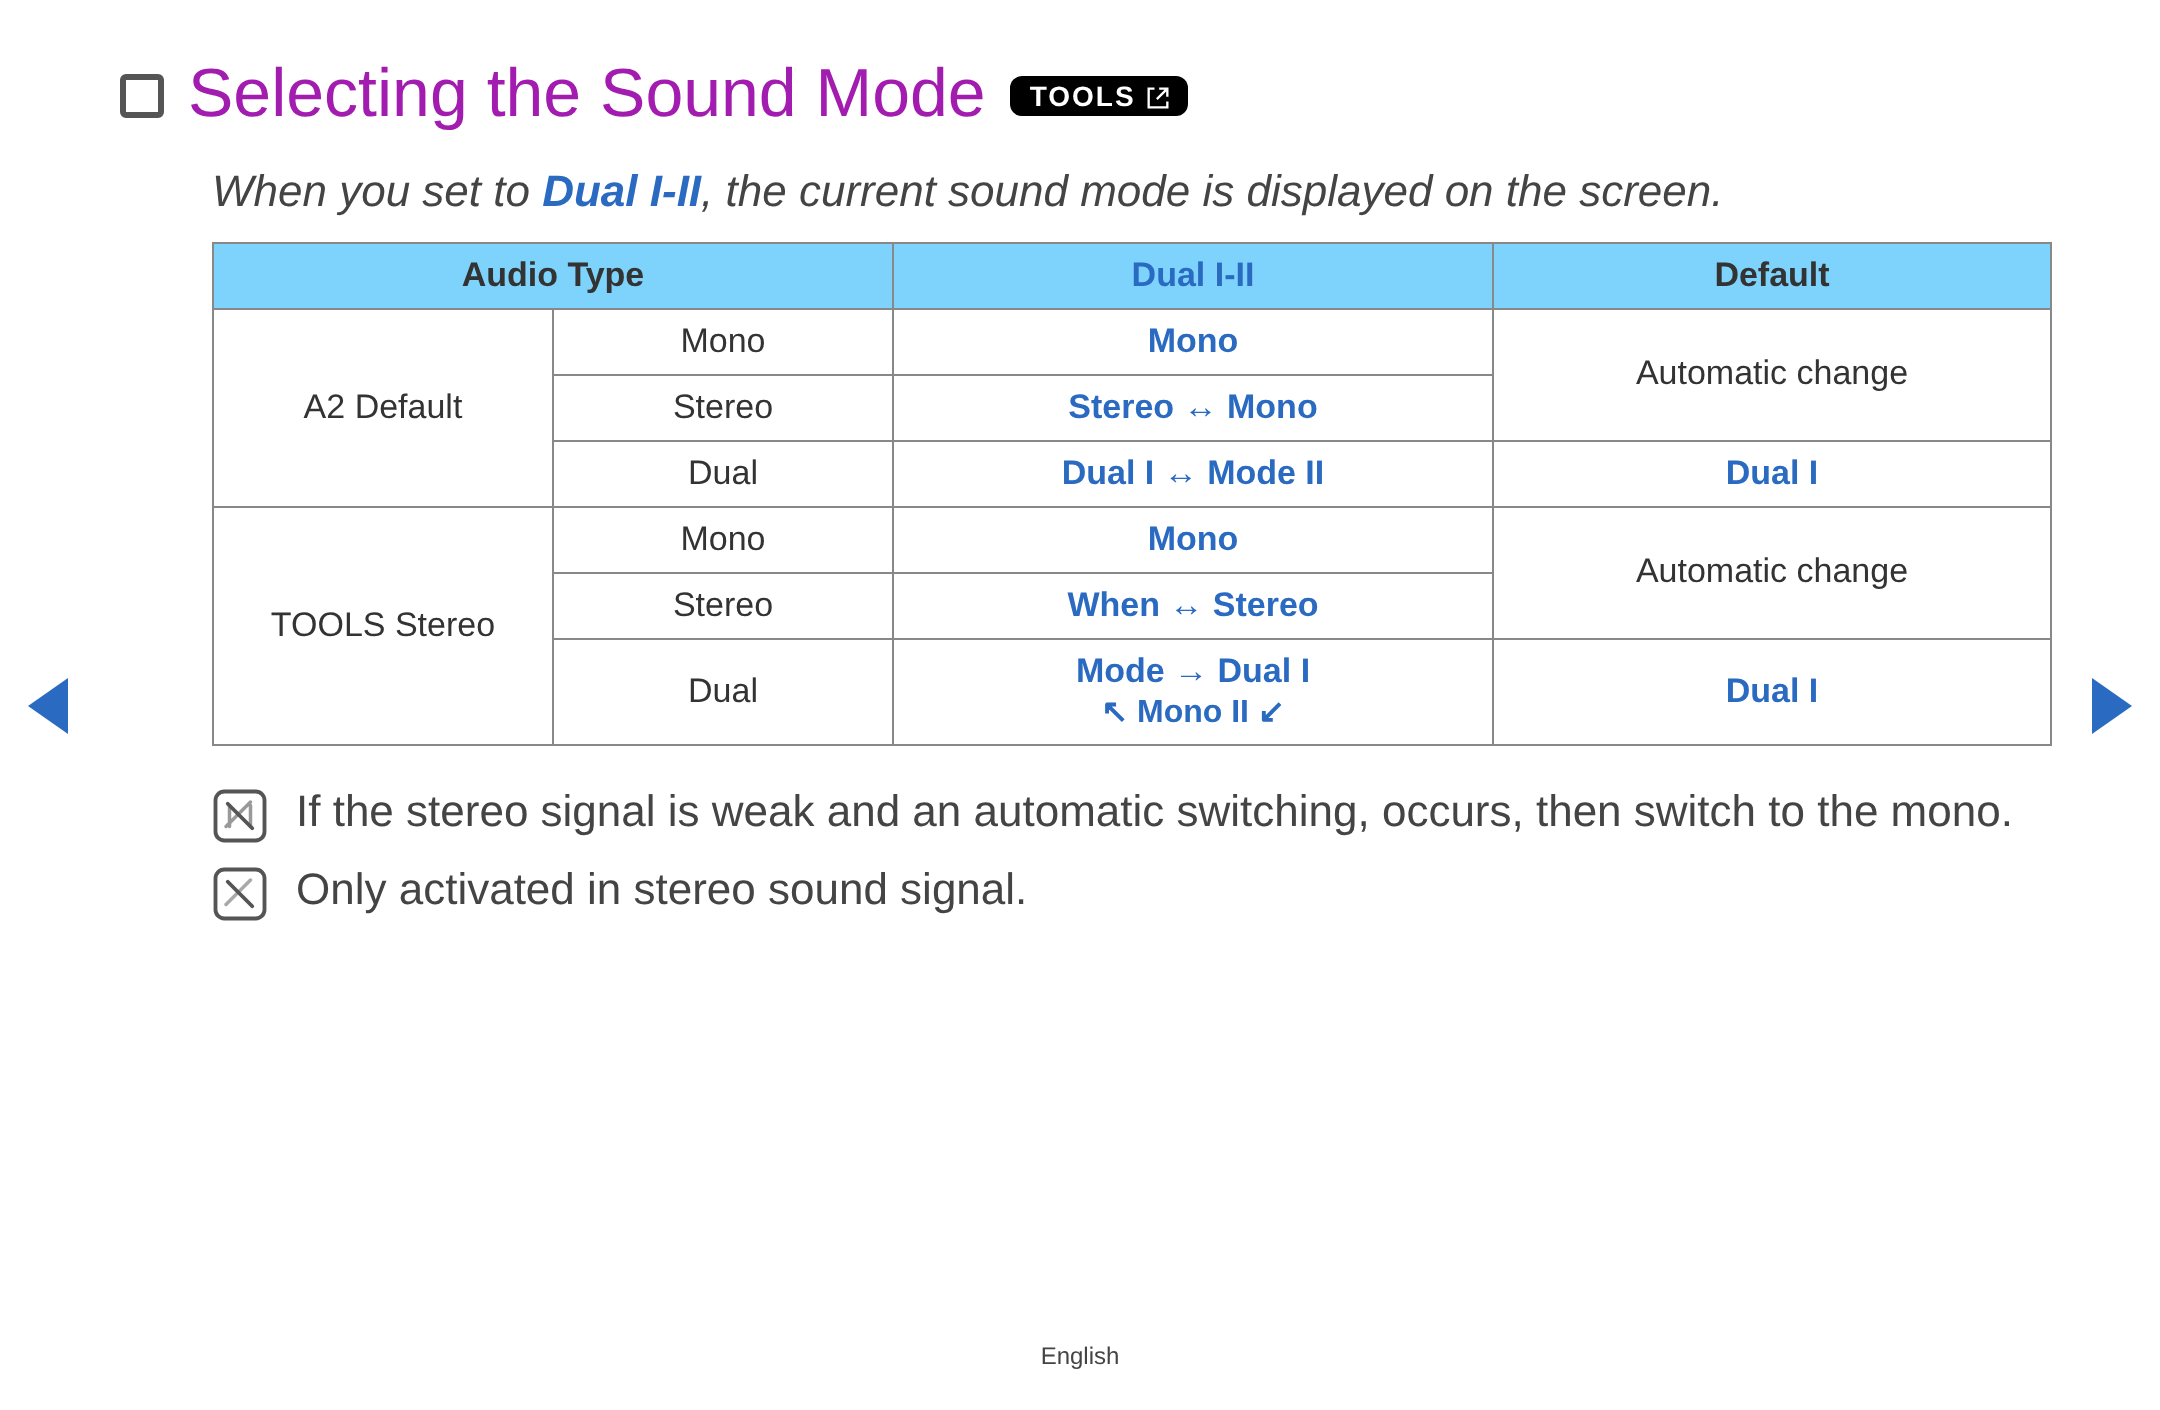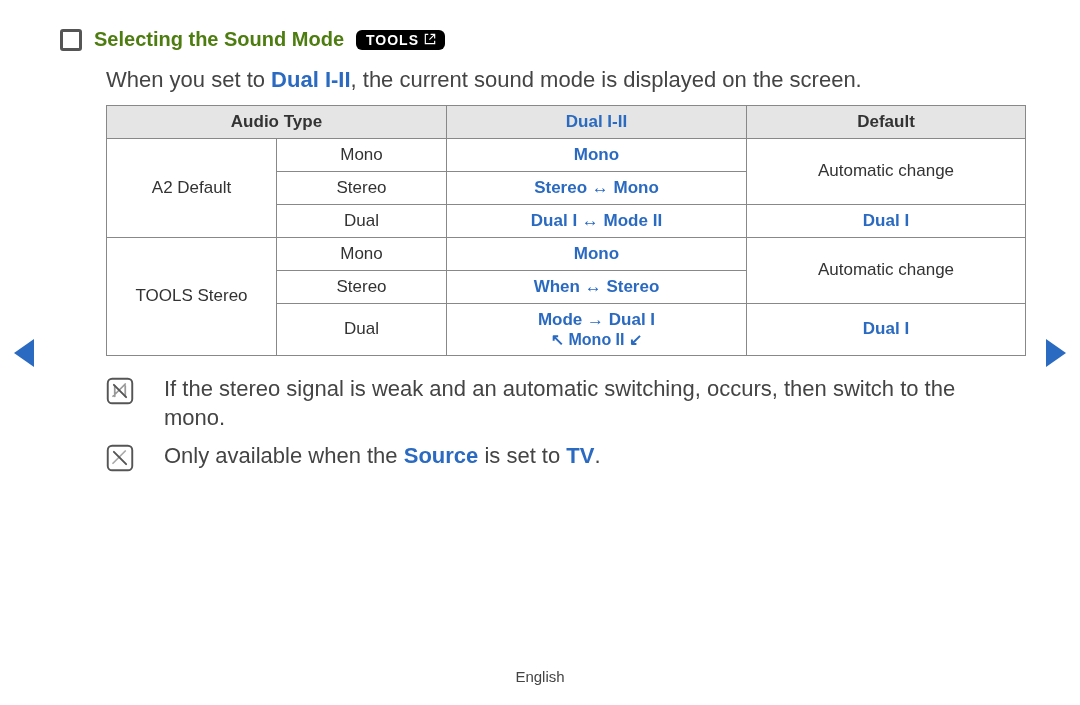--- a/index.html
+++ b/index.html
@@ -20,73 +20,74 @@
     }
     .bullet-icon {
       width: 22px; height: 22px;
       border: 3px solid #555;
       border-radius: 3px;
       display: inline-flex;
       align-items: center;
       justify-content: center;
     }
     h1 {
-      font-size: 20px;
-      font-weight: bold;
-      color: #4d7c0f;
+      font-size: 34px;
+      font-weight: normal;
+      color: #a21caf;
     }
     .tools-badge {
       background: #000;
       color: #fff;
       font-size: 14px;
       font-weight: bold;
       letter-spacing: 1px;
       padding: 2px 8px 2px 10px;
       border-radius: 6px;
       display: inline-flex;
-      align-items: flex-start;
+      align-items: flex-end;
       gap: 4px;
     }
     .tools-badge svg { width: 14px; height: 14px; }
     .intro {
       font-size: 22px;
       color: #444;
       margin: 0 0 10px 46px;
       line-height: 1.35;
+      font-style: italic;
     }
     .blue-bold { color: #2a6ac1; font-weight: bold; }
 
     table {
       border-collapse: collapse;
       width: 920px;
       margin: 0 0 18px 46px;
       font-size: 17px;
     }
     th {
-      background: #e5e5e5;
+      background: #7dd3fc;
       font-weight: bold;
       border: 1px solid #888;
       padding: 6px 20px;
       text-align: center;
     }
     td {
       border: 1px solid #888;
       padding: 6px 8px;
       text-align: center;
       vertical-align: middle;
       color: #333;
     }
     .cell-blue { color: #2a6ac1; font-weight: bold; }
     .sub { font-size: 16px; }
 
     .note-list { margin-left: 46px; }
     .note-row {
       display: flex;
-      align-items: flex-start;
-      gap: 30px;
+      align-items: center;
+      gap: 14px;
       font-size: 22px;
       color: #444;
       line-height: 1.35;
       margin-bottom: 8px;
     }
     .note-icon {
       flex: 0 0 28px;
       height: 28px;
       margin-top: 3px;
     }
@@ -109,21 +110,21 @@
     .tri-right {
       border-top: 14px solid transparent;
       border-bottom: 14px solid transparent;
       border-left: 20px solid #2a6ac1;
     }
     .footer {
       position: absolute;
       bottom: 20px;
       left: 0; right: 0;
       text-align: center;
-      font-size: 15px;
+      font-size: 12px;
       color: #444;
     }
   </style>
 </head>
 <body>
 
 <div class="heading-row">
   <span class="bullet-icon"></span>
   <h1>Selecting the Sound Mode</h1>
   <span class="tools-badge">
@@ -195,23 +196,21 @@
     <div class="note-text">If the stereo signal is weak and an automatic switching, occurs, then switch to the mono.</div>
   </div>
   <div class="note-row">
     <span class="note-icon">
       <svg viewBox="0 0 32 32">
           <rect x="2" y="2" width="28" height="28" rx="5" fill="none" stroke="#555" stroke-width="2.2"></rect>
           <path d="M9 9 L23 23" stroke="#555" stroke-width="2.2" stroke-linecap="round"></path>
           <path d="M8 22 L22 8" stroke="#555" stroke-width="2" opacity="0.5" stroke-linecap="round"></path>
         </svg>
     </span>
-    <div class="note-text">
-      <span>Only available when the </span><span class="blue-bold">Source</span><span> is set to </span><span class="blue-bold">TV</span><span>.</span>
-    </div>
+    <div class="note-text">Only activated in stereo sound signal.</div>
   </div>
 </div>
 
 <div class="nav-left">
   <div class="tri-left"></div>
 </div>
 <div class="nav-right">
   <div class="tri-right"></div>
 </div>
 

